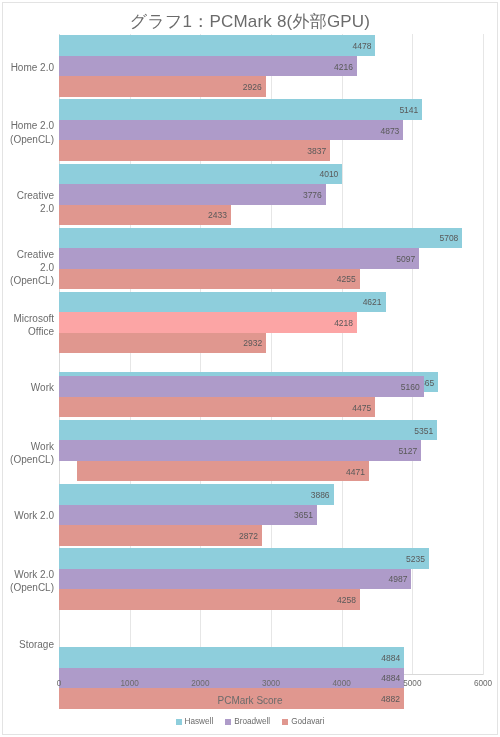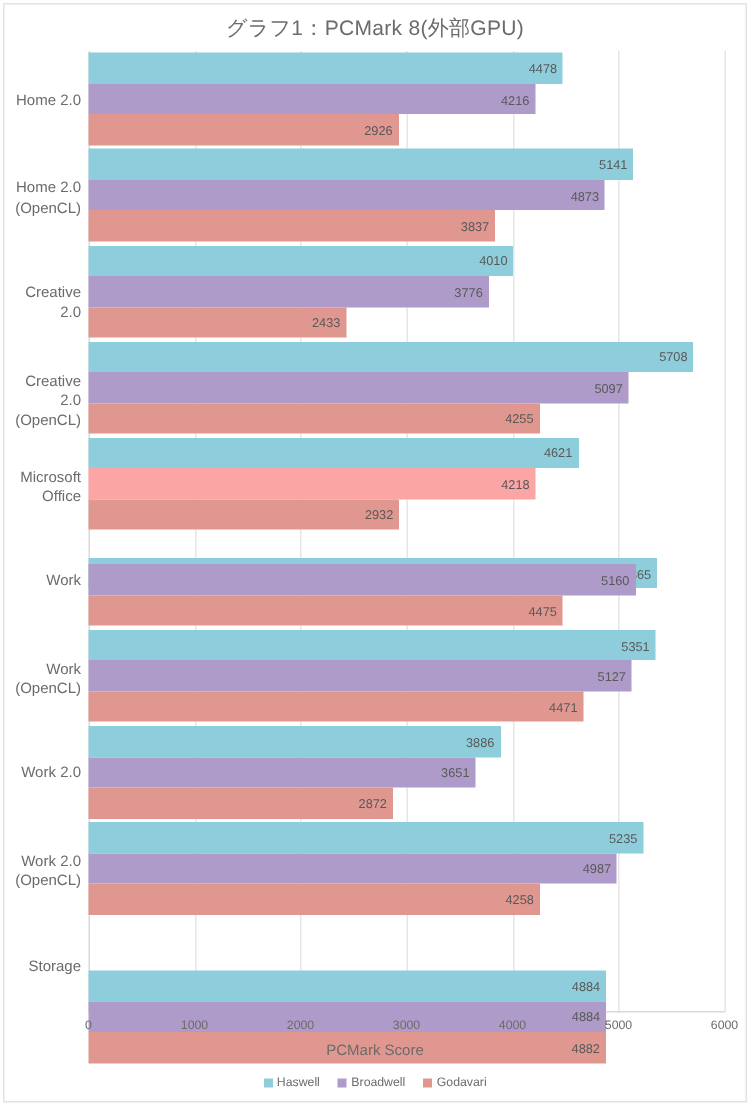--- a/index.html
+++ b/index.html
@@ -18,21 +18,21 @@
     left: 2px; top: 2px;
     width: 496px; height: 733px;
     border: 1px solid #e3e3e3;
     background: #ffffff;
   }
   #chart-title {
     position: absolute;
     left: 0; top: 7px;
     width: 494px;
     text-align: center;
-    font-size: 14px;
+    font-size: 17px;
     color: #6b6b6b;
     letter-spacing: 0.2px;
   }
 
   
   #plot {
     position: absolute;
     left: 56px;        
     top: 31px;         
     width: 424px;      
@@ -255,21 +255,21 @@
           <span class="val">4475</span>
         </div>
       </div>
       <div class="cat-row" style="top: 385.9px; height: 61.5px;">
         <div class="bar" style="top: 0px; width: 378.137px; background: rgb(142, 206, 220);">
           <span class="val">5351</span>
         </div>
         <div class="bar" style="top: 20.5px; width: 362.308px; background: rgb(174, 155, 201);">
           <span class="val">5127</span>
         </div>
-        <div class="bar" style="top: 41px; width: 330px; background: rgb(224, 151, 143);">
+        <div class="bar" style="top: 41px; width: 292px; background: rgb(224, 151, 143); margin-left: 18px;">
           <span class="val">4471</span>
         </div>
       </div>
       <div class="cat-row" style="top: 450px; height: 61.5px;">
         <div class="bar" style="top: 0px; width: 274.611px; background: rgb(142, 206, 220);">
           <span class="val">3886</span>
         </div>
         <div class="bar" style="top: 20.5px; width: 258.004px; background: rgb(174, 155, 201);">
           <span class="val">3651</span>
         </div>

